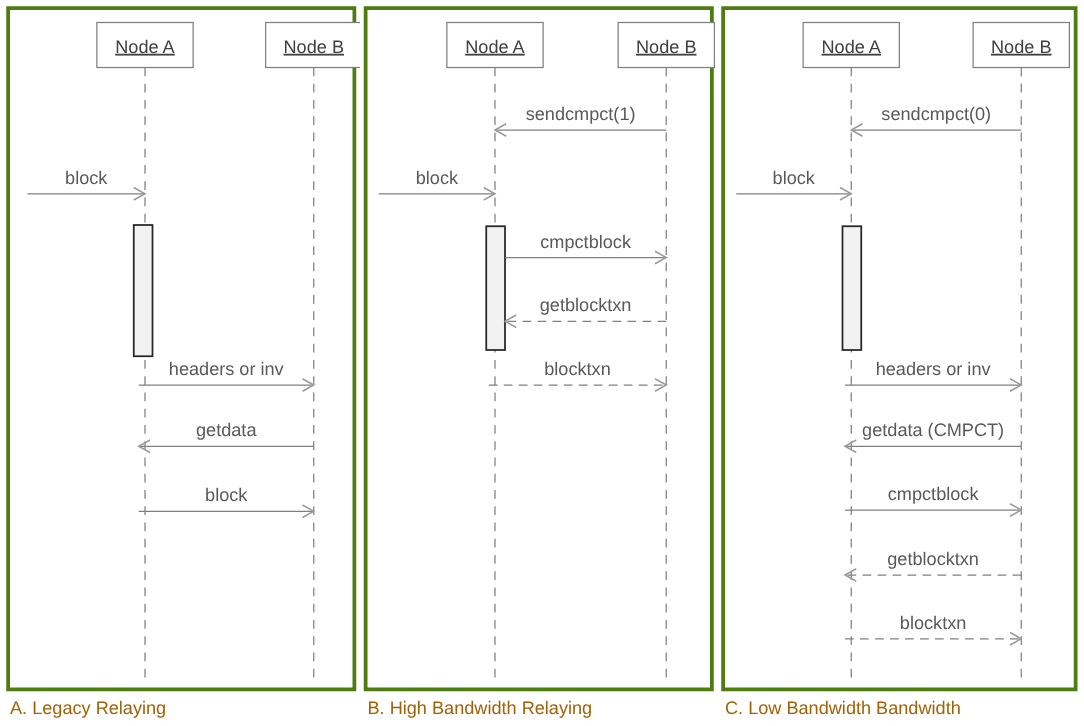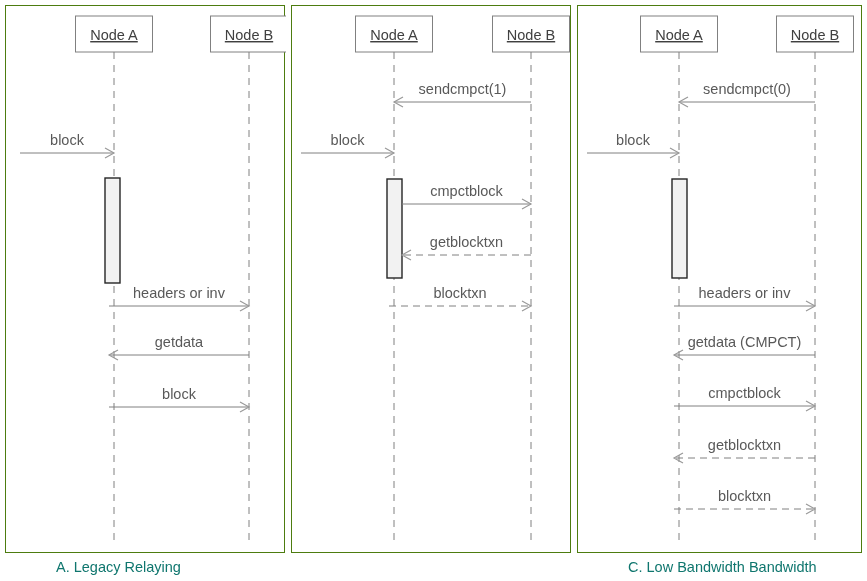--- a/index.html
+++ b/index.html
@@ -16,42 +16,41 @@
   }
   #diagram-root {
     position: relative;
     width: 867px;
     height: 581px;
   }
   .panel {
     position: absolute;
     top: 5px;
     height: 548px;
-    border: 1px solid #4d7c0f;
+    border: 3px solid #4d7c0f;
     box-sizing: border-box;
     background: #ffffff;
   }
   #panel-a { left: 5px;   width: 280px; }
   #panel-b { left: 291px; width: 280px; }
   #panel-c { left: 577px; width: 285px; }
 
   .panel-svg {
     position: absolute;
     left: 0;
     top: 0;
     display: block;
   }
   .caption {
     position: absolute;
     top: 557px;
     font-size: 14.5px;
-    color: #0f766e;
+    color: #a16207;
     white-space: nowrap;
     line-height: 20px;
-    margin-left: 48px;
   }
   #caption-a { left: 8px; }
   #caption-b { left: 294px; }
   #caption-c { left: 580px; }
 
   
   .node-box-rect {
     fill: #ffffff;
     stroke: #808080;
     stroke-width: 1;
@@ -160,20 +159,21 @@
           <path d="M 119 244 L 110 249 L 119 254" class="msg-head"></path>
           <text x="174.5" y="241" class="msg-label">getblocktxn</text>
         </g>
         <g>
           <line x1="97" y1="300" x2="239" y2="300" class="msg-line dashed"></line>
           <path d="M 230 295 L 239 300 L 230 305" class="msg-head"></path>
           <text x="168" y="292" class="msg-label">blocktxn</text>
         </g>
       </svg>
   </div>
+  <div class="caption" id="caption-b">B. High Bandwidth Relaying</div>
 
   <div class="panel" id="panel-c">
     <svg class="panel-svg" id="svg-c" width="285" height="548">
         <rect x="62.5" y="10" width="77" height="36" class="node-box-rect"></rect>
         <text x="101" y="34" class="node-label">Node A</text>
         <line x1="101" y1="46" x2="101" y2="538" class="lifeline"></line>
         <rect x="198.5" y="10" width="77" height="36" class="node-box-rect"></rect>
         <text x="237" y="34" class="node-label">Node B</text>
         <line x1="237" y1="46" x2="237" y2="538" class="lifeline"></line>
         <rect x="94" y="173" width="15" height="99" class="activation"></rect>

